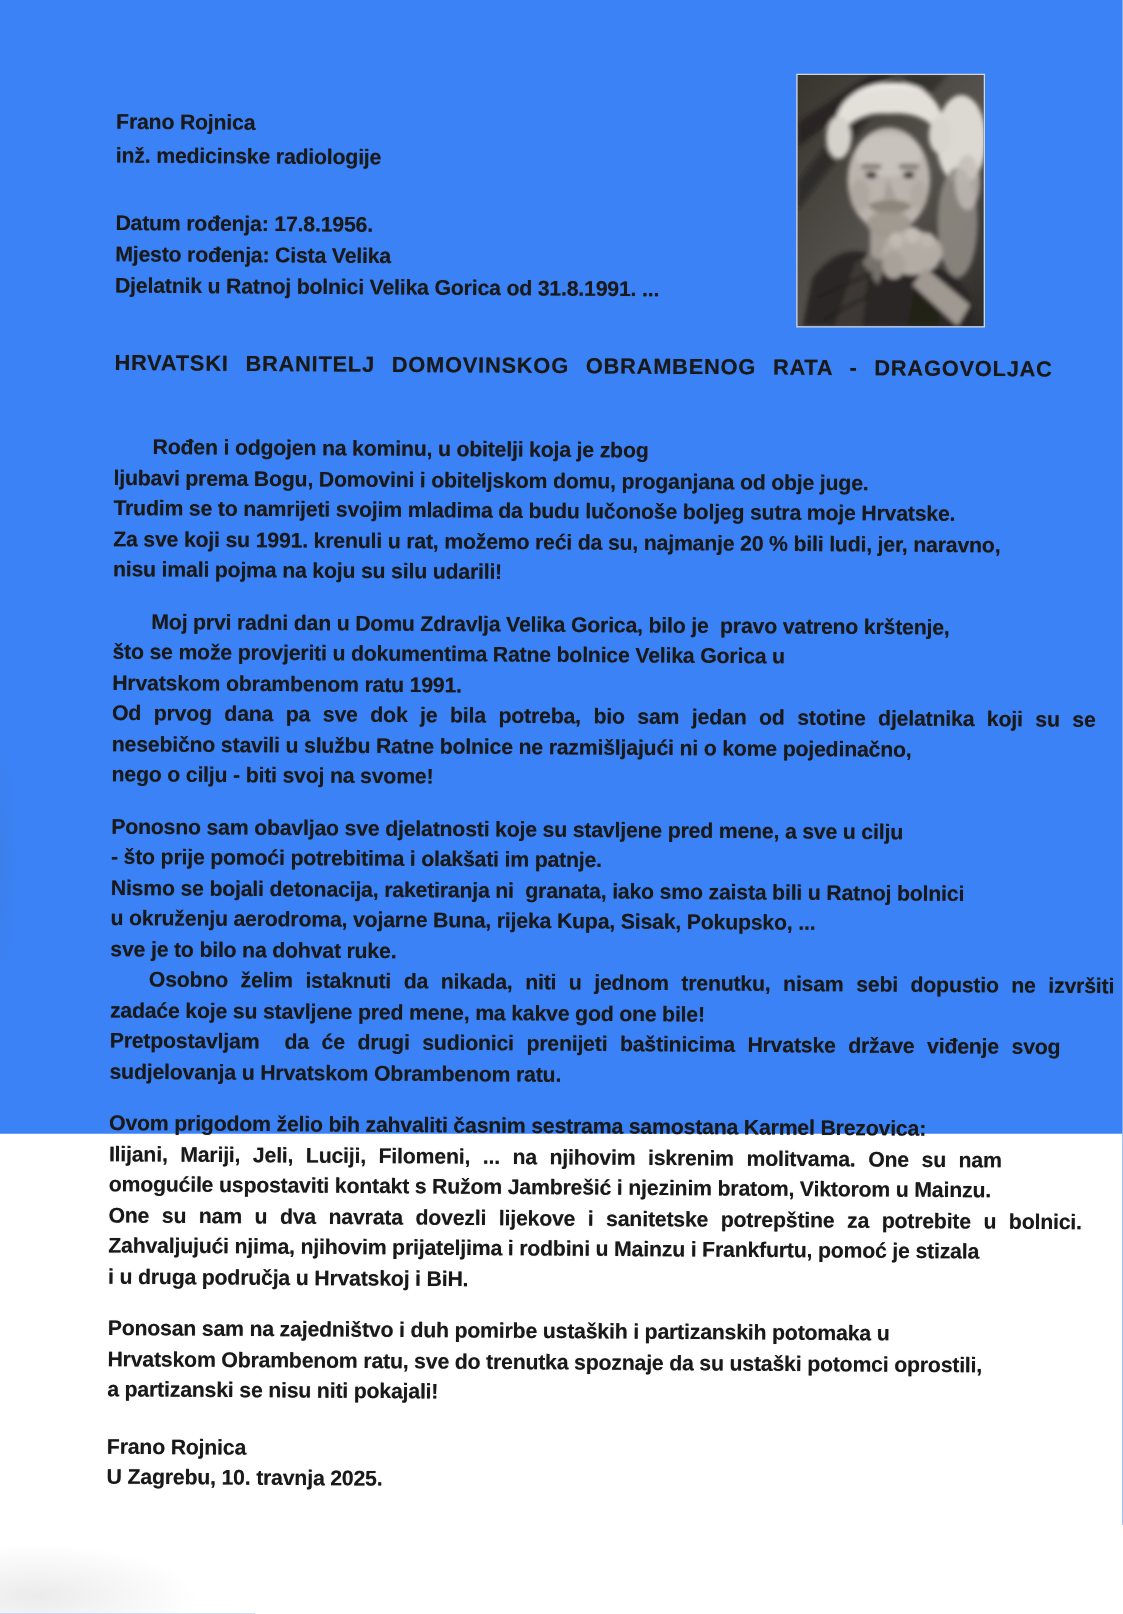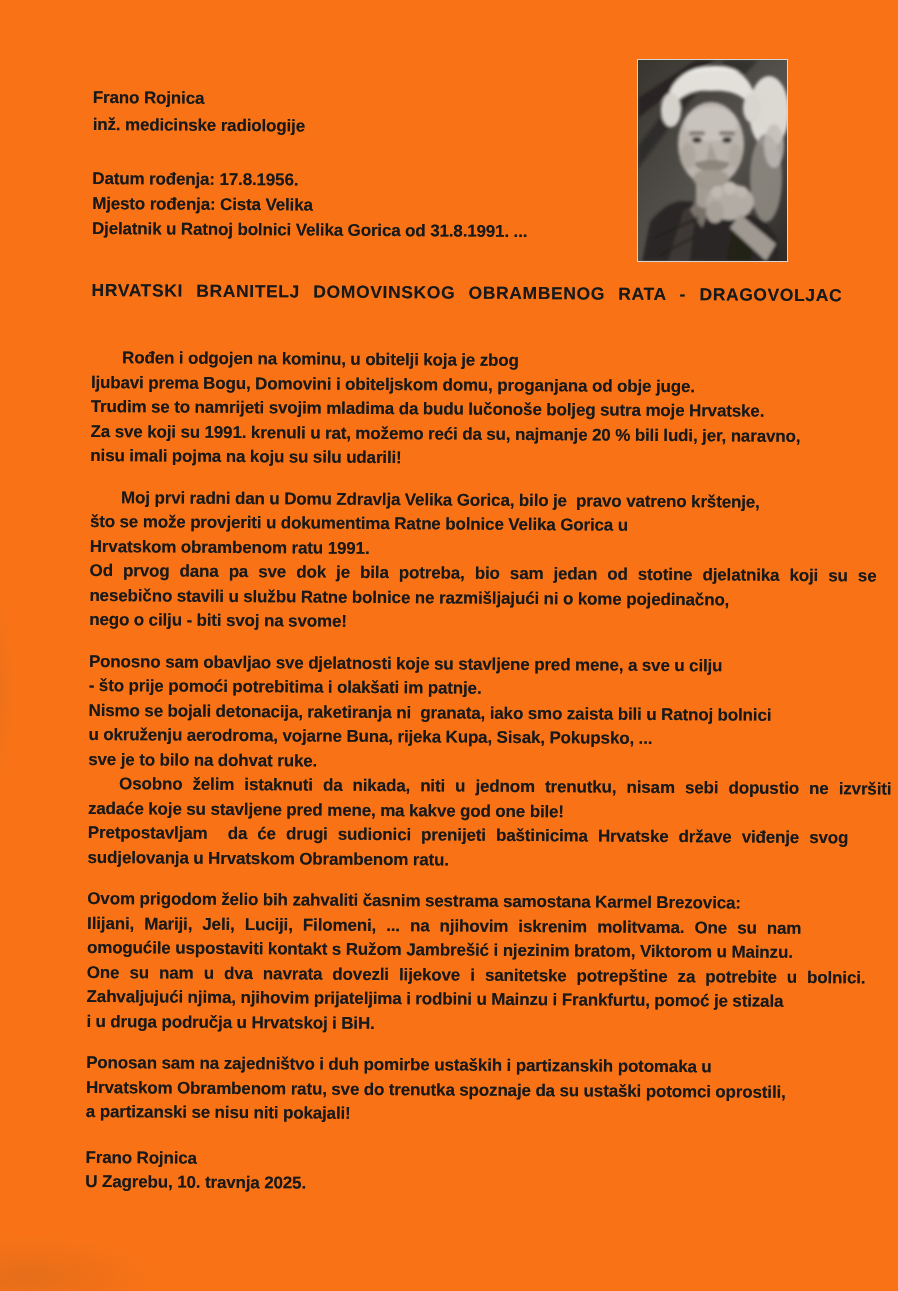--- a/index.html
+++ b/index.html
@@ -9,22 +9,22 @@
   body {
     width: 898px;
     height: 1291px;
     background: #ffffff;
     overflow: hidden;
     font-family: "Liberation Sans", sans-serif;
   }
   .sheet {
     position: relative;
     width: 898px;
-    height: 1291px;
-    background: #f97316;
+    height: 907px;
+    background: #3b82f6;
   }
   
   .content {
     position: absolute;
     left: 93px;
     top: 84px;
     width: 756px;
     transform: rotate(0.4deg);
     transform-origin: 0 0;
     color: #161616;

